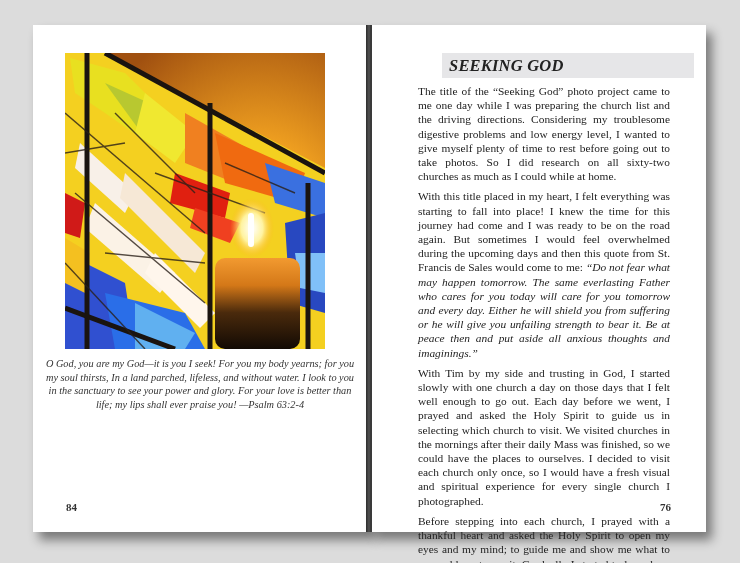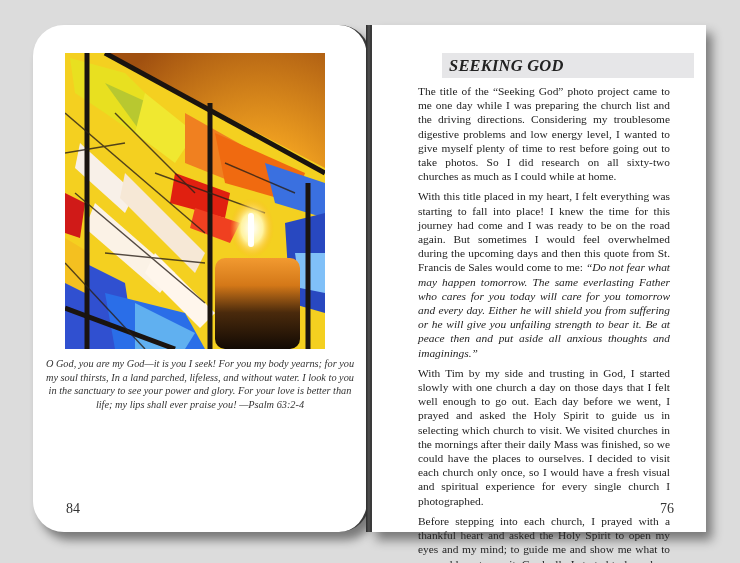--- a/index.html
+++ b/index.html
@@ -7,37 +7,37 @@
     width: 740px; height: 563px; overflow: hidden;
     background: #dcdcdc;
     position: relative;
     font-family: "Liberation Serif", "DejaVu Serif", serif;
   }
   .page {
     position: absolute;
     background: #ffffff;
     box-shadow: 6px 8px 10px rgba(0,0,0,0.45);
   }
-  #left-page { left: 33px; top: 25px; width: 334px; height: 507px; border-right: 3px solid #3a3a3a; border-radius: 31px; }
+  #left-page { left: 33px; top: 25px; width: 334px; height: 507px; border-right: 3px solid #3a3a3a; }
   #right-page { left: 370px; top: 25px; width: 334px; height: 507px; border-left: 2px solid #3a3a3a; }
   .spine {
     position: absolute; left: 366px; top: 25px; width: 6px; height: 507px;
     background: linear-gradient(to right, #2c2c2c, #555 50%, #2c2c2c);
   }
   .photo {
     position: absolute; left: 32px; top: 28px; width: 260px; height: 296px;
     overflow: hidden; background: #1a1208;
   }
   .caption {
     position: absolute; left: 8px; top: 332px; width: 318px;
     text-align: center; font-style: italic; font-size: 10.3px; line-height: 13.6px;
     color: #333;
   }
   .page-num {
-    position: absolute; top: 476px; font-size: 14px; color: #333;
+    position: absolute; top: 476px; font-size: 11px; color: #333; font-weight: bold;
   }
   #left-page .page-num { left: 33px; }
   #right-page .page-num { left: 288px; }
   .title-box {
     position: absolute; left: 46px; top: 28px; width: 252px; height: 25px;
     background: #e6e6e8;
     margin-left: 24px;
   }
   .title-box span {
     position: absolute; left: 7px; top: 3px;

